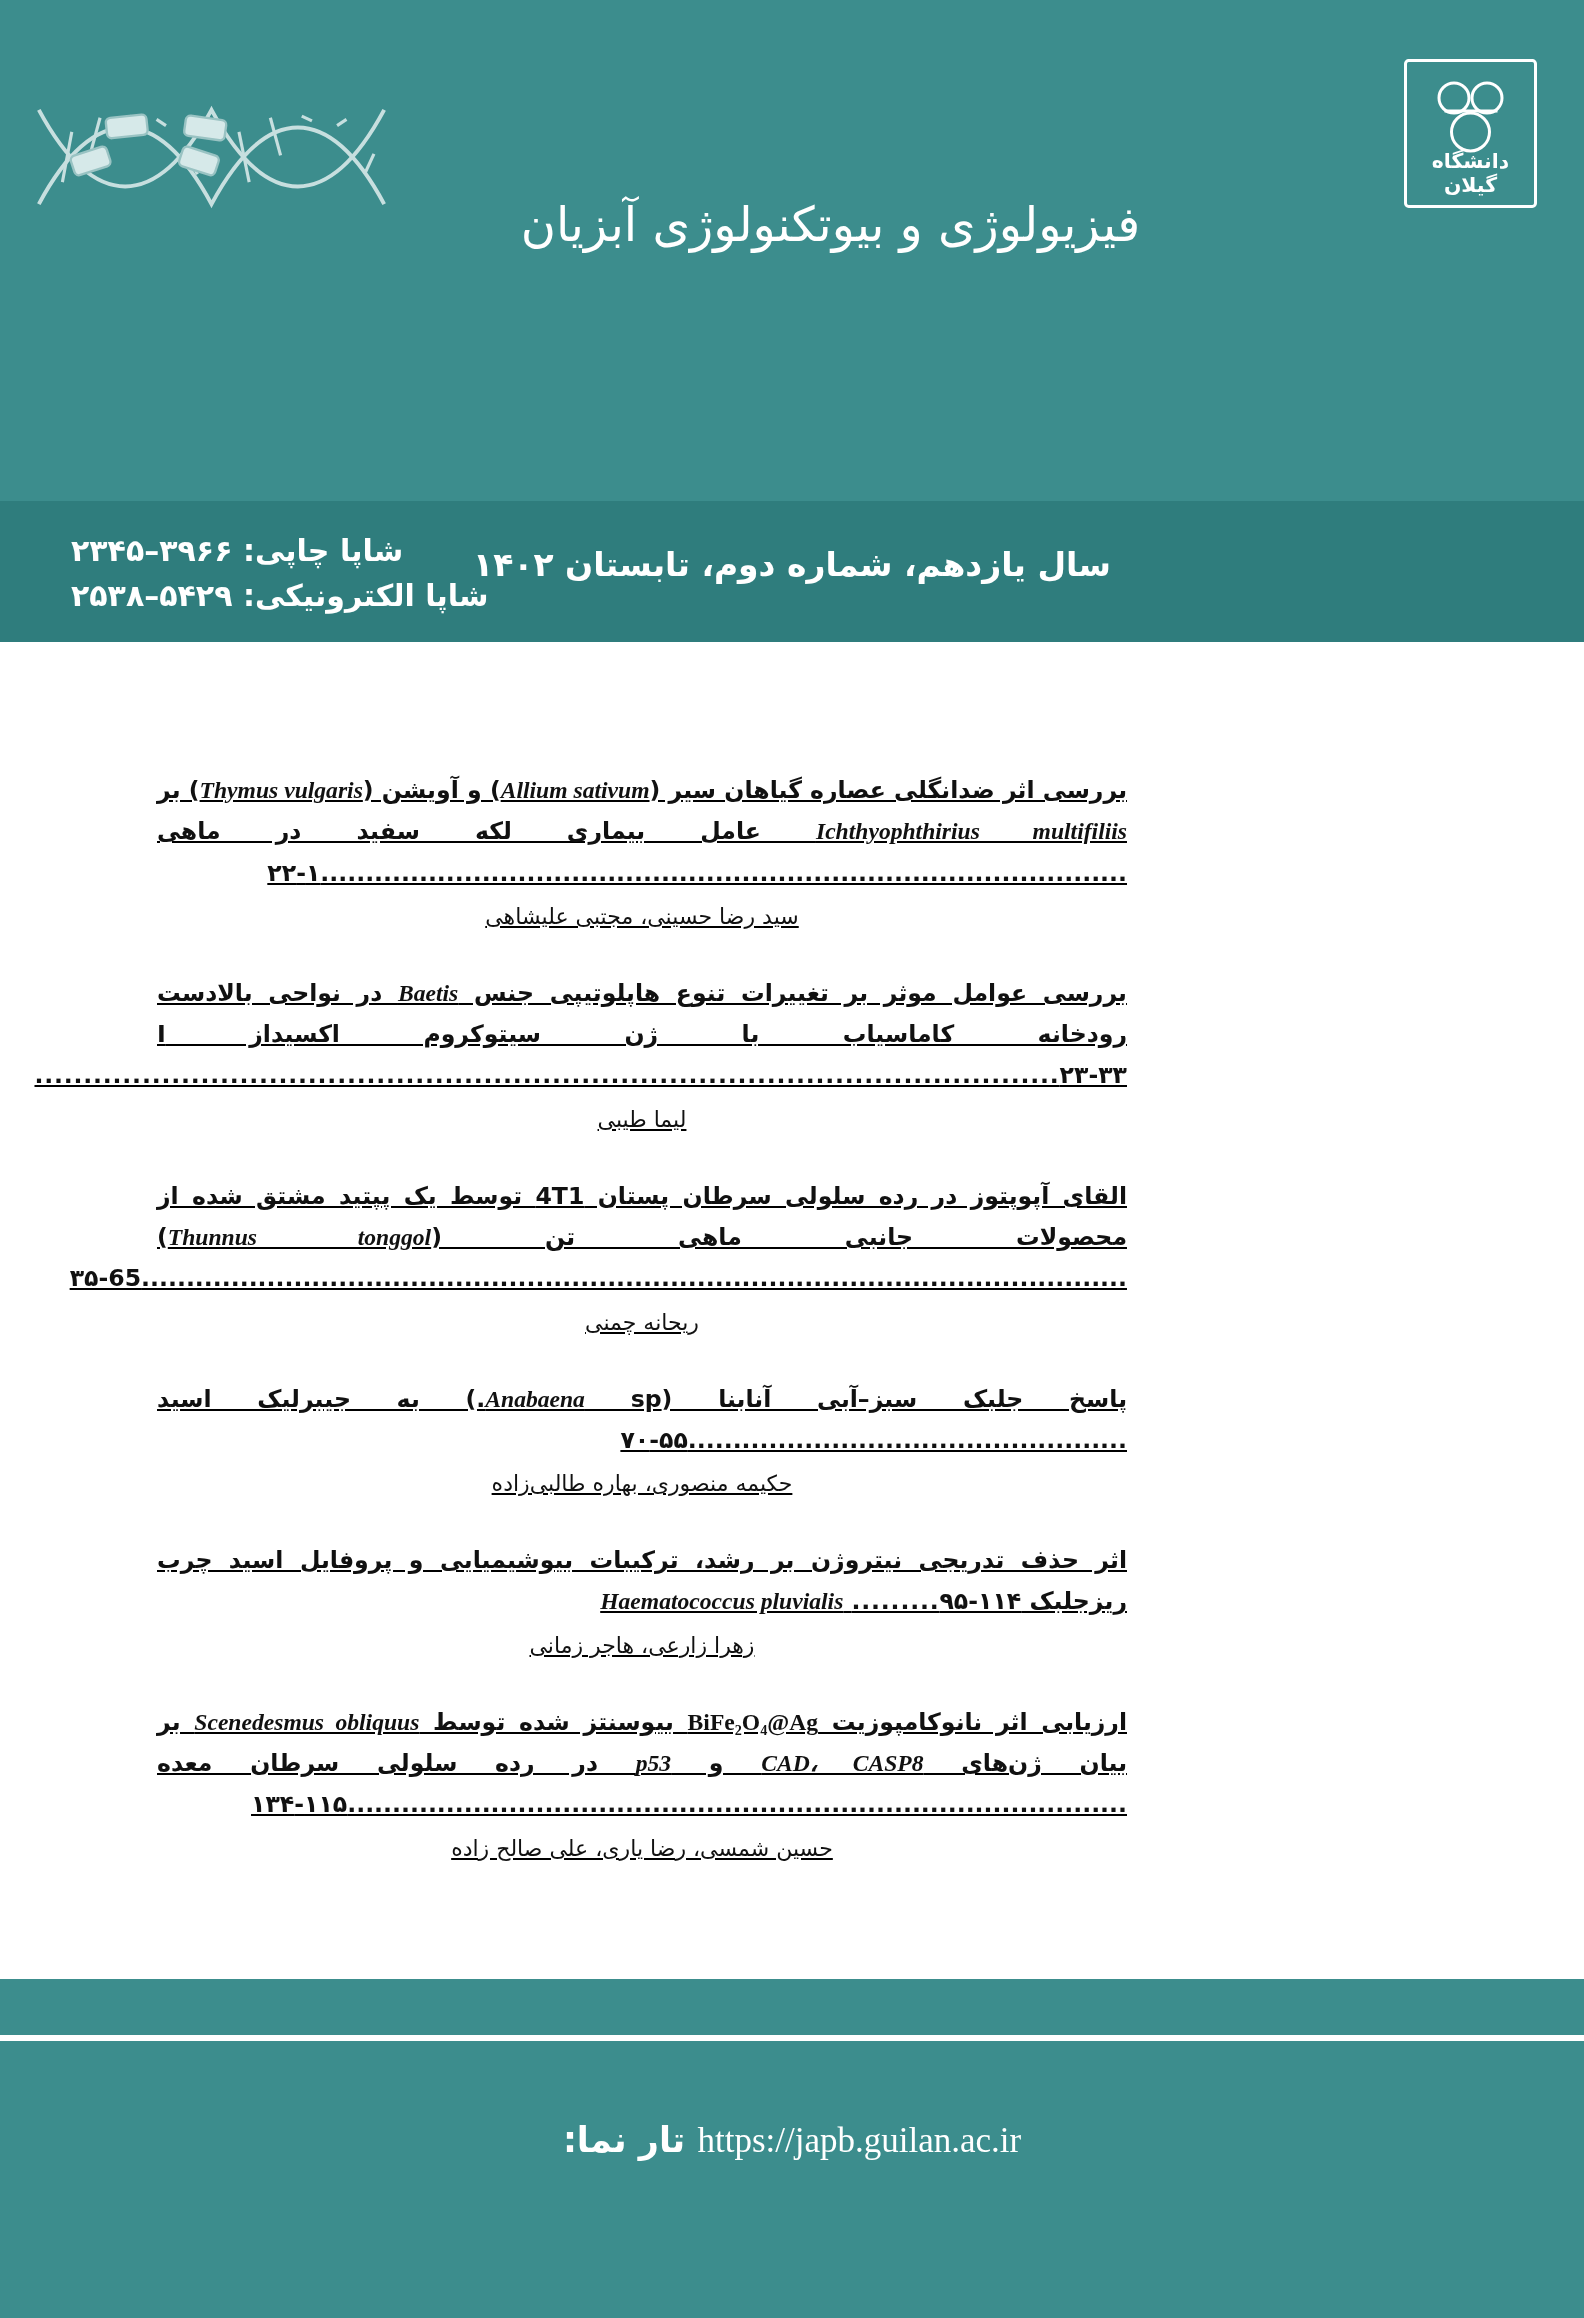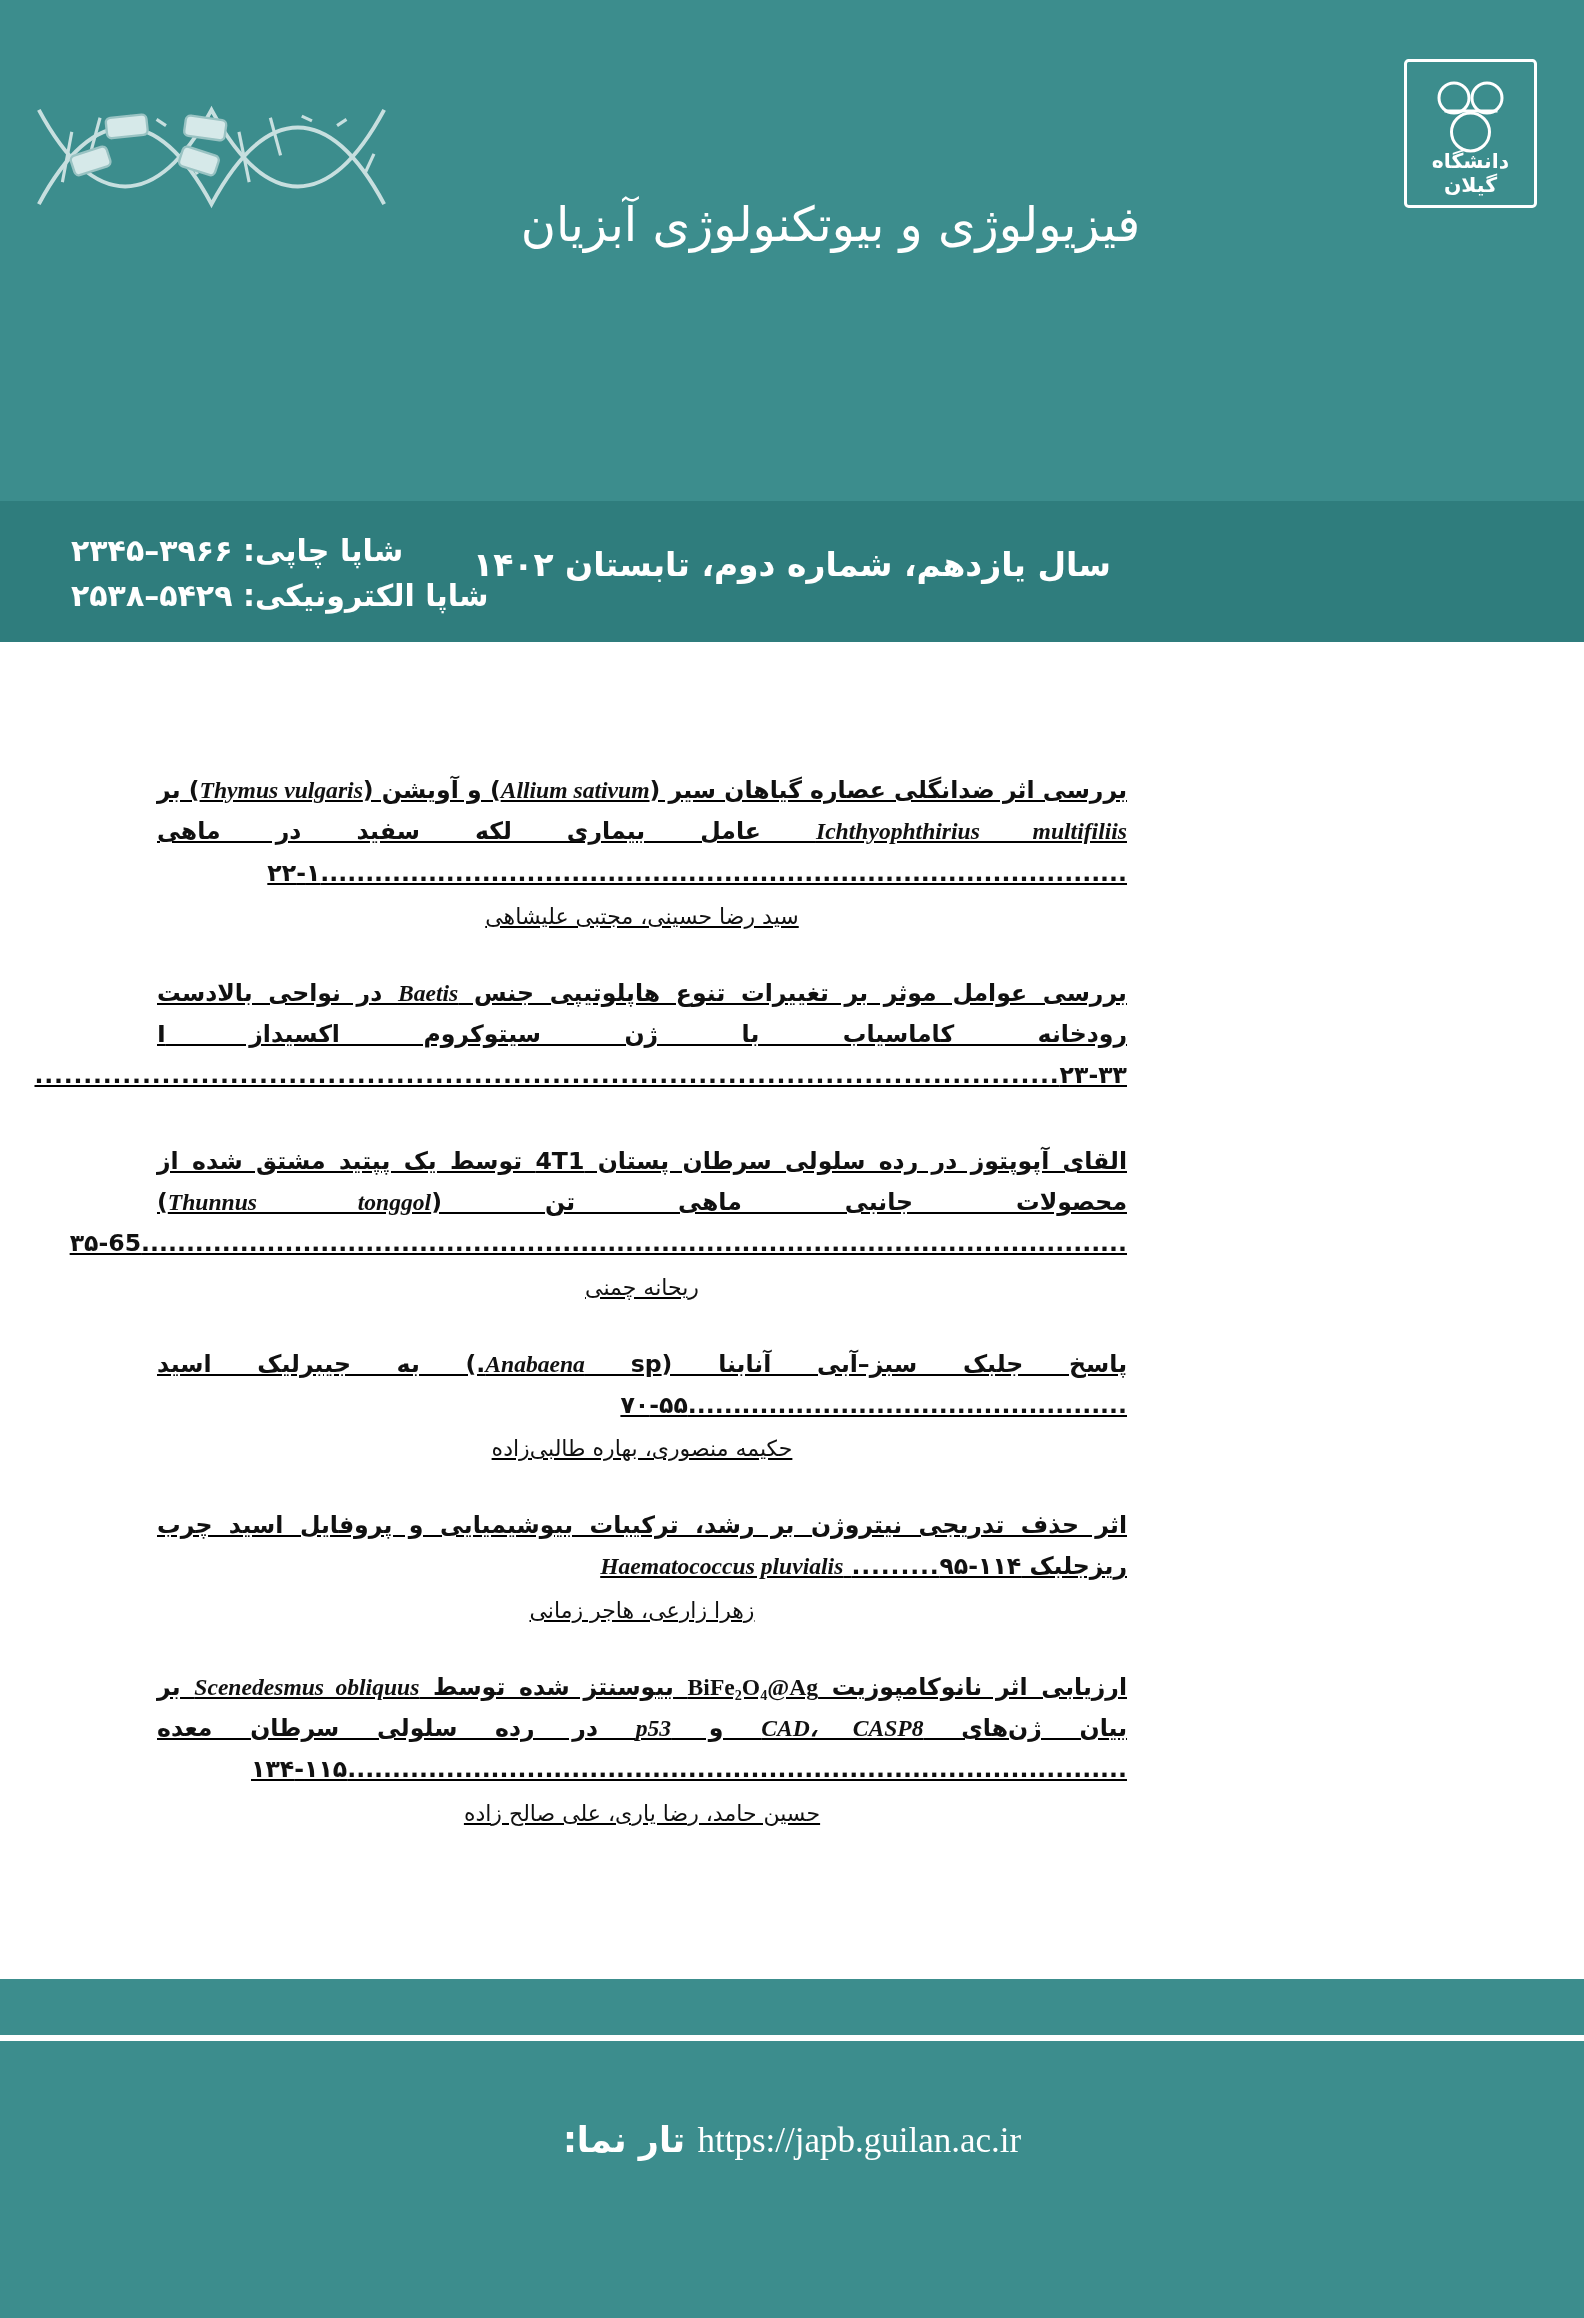--- a/index.html
+++ b/index.html
@@ -179,41 +179,42 @@
 
 <div class="contents">
 
   <div class="entry">
     <div class="title"><span>بررسی اثر ضدانگلی عصاره گیاهان سیر (</span><span class="lat">Allium sativum</span><span>) و آویشن (</span><span class="lat">Thymus vulgaris</span><span>) بر </span><span class="lat">Ichthyophthirius multifiliis</span><span> عامل بیماری لکه سفید در ماهی </span><span class="dots">..........................................................................................</span><span class="pages">۱-۲۲</span></div>
     <div class="authors">سید رضا حسینی، مجتبی علیشاهی</div>
   </div>
 
   <div class="entry">
     <div class="title"><span>بررسی عوامل موثر بر تغییرات تنوع هاپلوتیپی جنس </span><span class="lat">Baetis</span><span> در نواحی بالادست رودخانه کاماسیاب با ژن سیتوکروم اکسیداز I </span><span class="dots">.........................................................................................................</span><span class="pages">۲۳-۳۳</span></div>
+    <div class="authors">لیما طیبی</div>
   </div>
 
   <div class="entry">
     <div class="title"><span>القای آپوپتوز در رده سلولی سرطان پستان 4T1 توسط یک پپتید مشتق شده از محصولات جانبی ماهی تن (</span><span class="lat">Thunnus tonggol</span><span>) </span><span class="dots">..............................................................................................................</span><span class="pages">۳۵-65</span></div>
     <div class="authors">ریحانه چمنی</div>
   </div>
 
   <div class="entry">
     <div class="title"><span>پاسخ جلبک سبز–آبی آنابنا (</span><span class="lat">Anabaena</span><span> sp.) به جیبرلیک اسید </span><span class="dots">.................................................</span><span class="pages">۵۵-۷۰</span></div>
     <div class="authors">حکیمه منصوری، بهاره طالبی‌زاده</div>
   </div>
 
 
   <div class="entry">
     <div class="title"><span>اثر حذف تدریجی نیتروژن بر رشد، ترکیبات بیوشیمیایی و پروفایل اسید چرب ریزجلبک </span><span class="lat">Haematococcus pluvialis</span><span> </span><span class="dots">.........</span><span class="pages">۹۵-۱۱۴</span></div>
     <div class="authors">زهرا زارعی، هاجر زمانی</div>
   </div>
 
   <div class="entry">
     <div class="title"><span>ارزیابی اثر نانوکامپوزیت </span><span class="latup">BiFe₂O₄@Ag</span><span> بیوسنتز شده توسط </span><span class="lat">Scenedesmus obliquus</span><span> بر بیان ژن‌های </span><span class="lat">CAD، CASP8</span><span> و </span><span class="lat">p53</span><span> در رده سلولی سرطان معده </span><span class="dots">.......................................................................................</span><span class="pages">۱۱۵-۱۳۴</span></div>
-    <div class="authors">حسین حامد، رضا یاری، علی صالح زاده</div>
+    <div class="authors">حسین شمسی، رضا یاری، علی صالح زاده</div>
   </div>
 
 </div>
 
 <div class="bottom-band"></div>
 <div class="bottom-rule"></div>
 <div class="site-line">
   <span class="url">https://japb.guilan.ac.ir</span>
   <span>تار نما:</span>
 </div>

